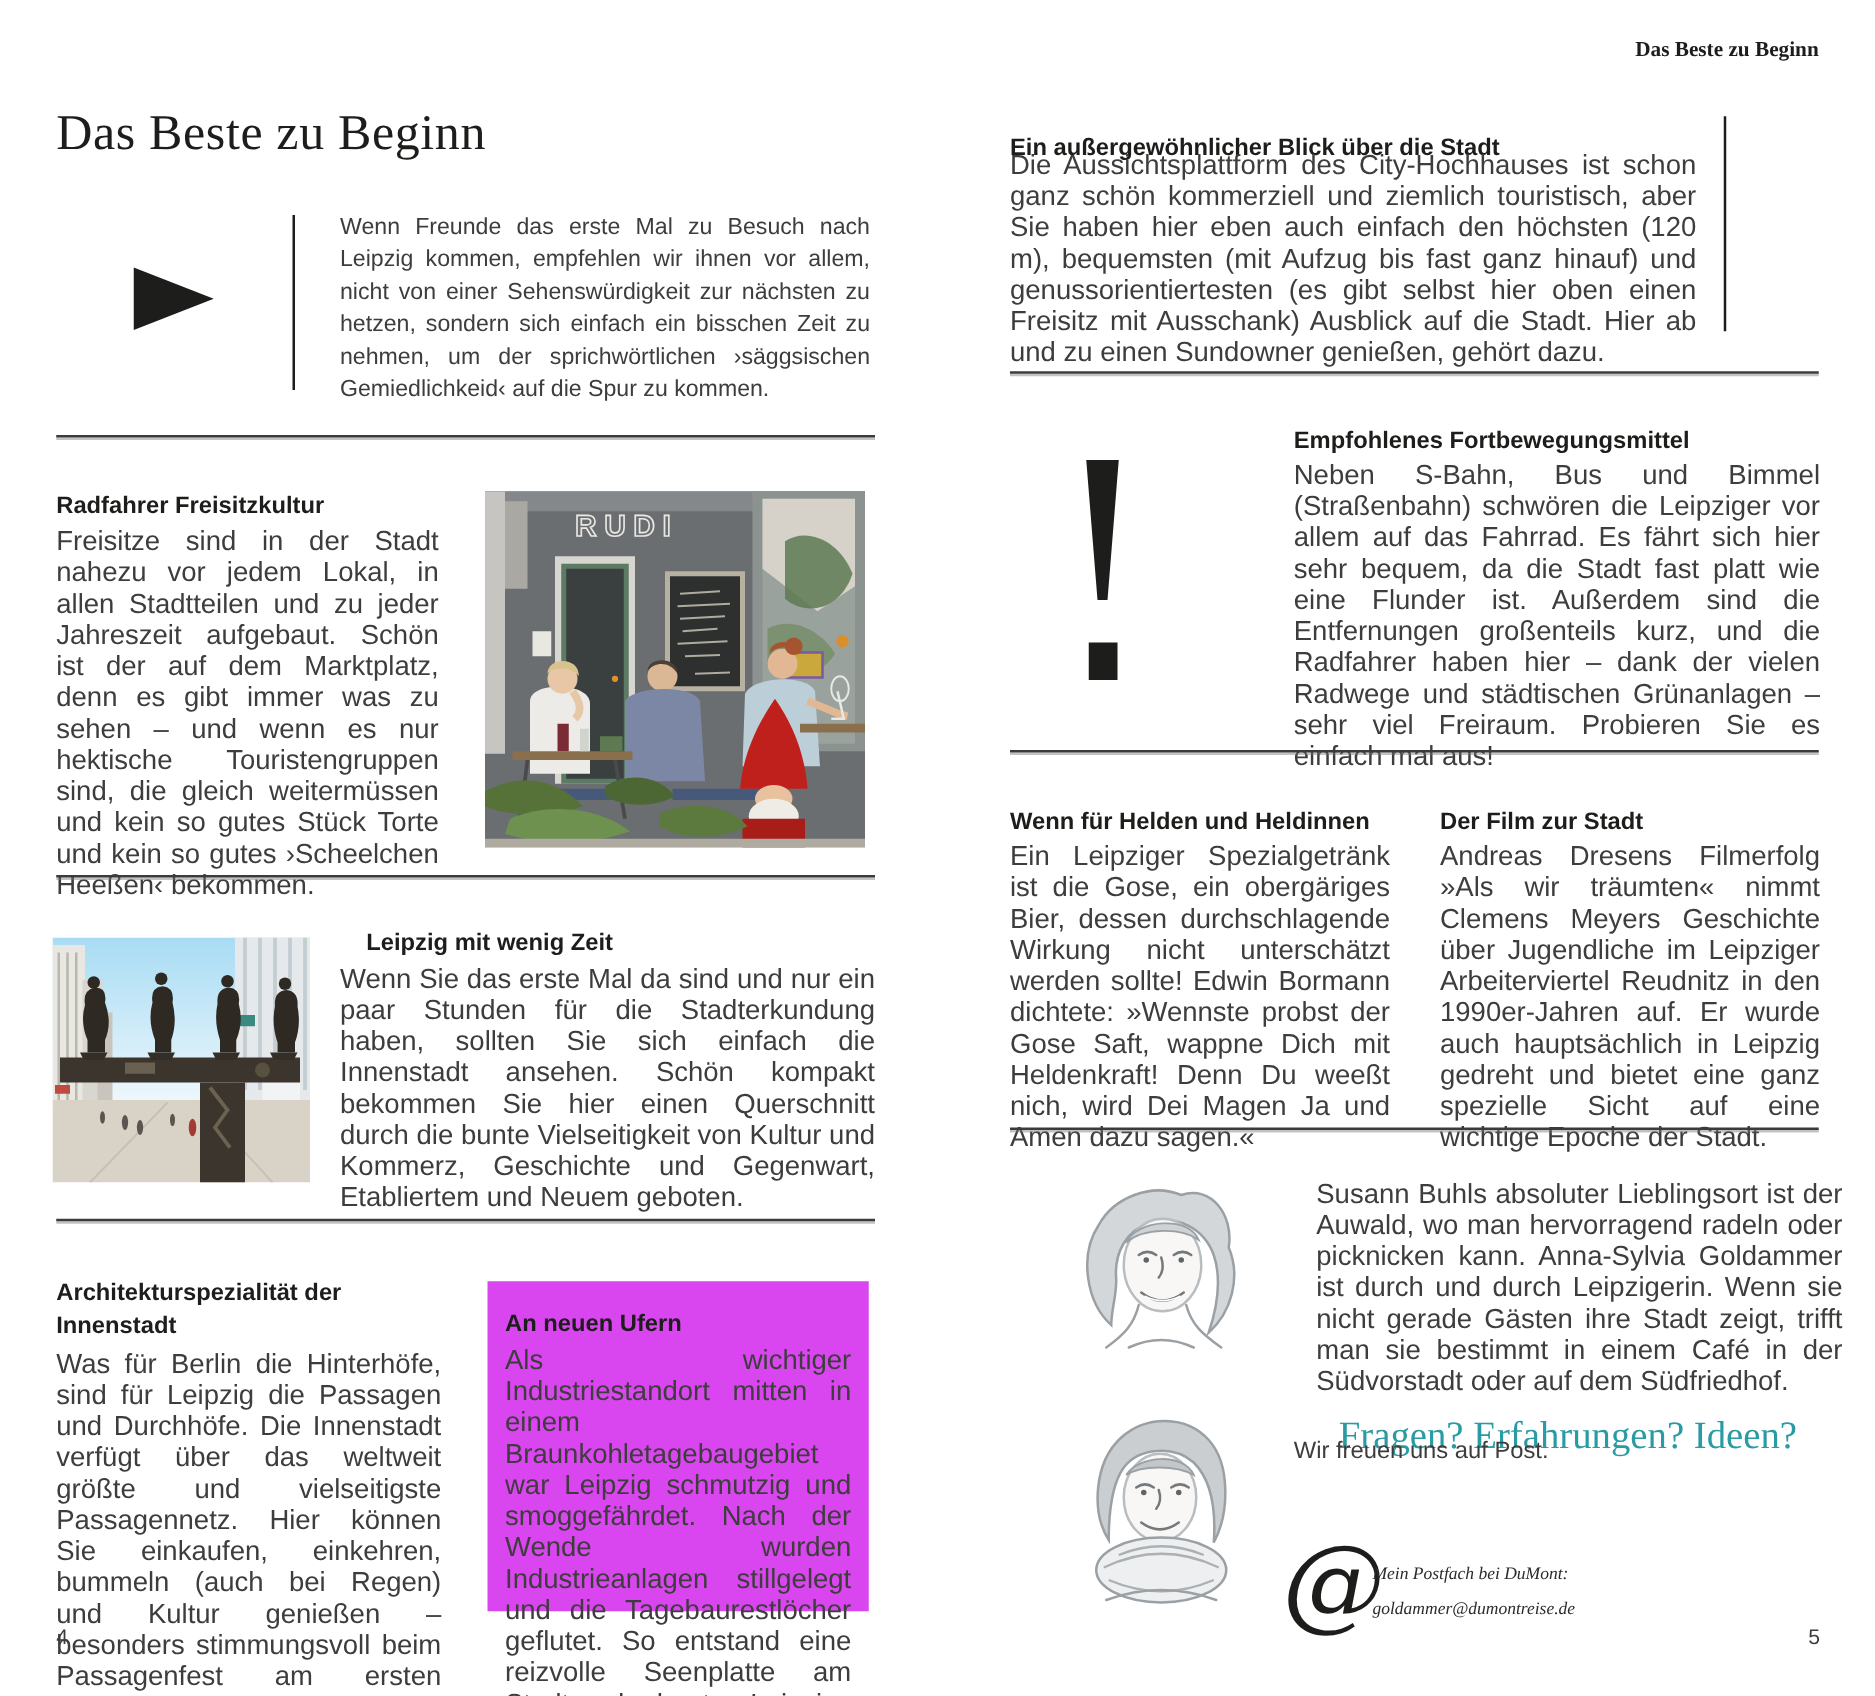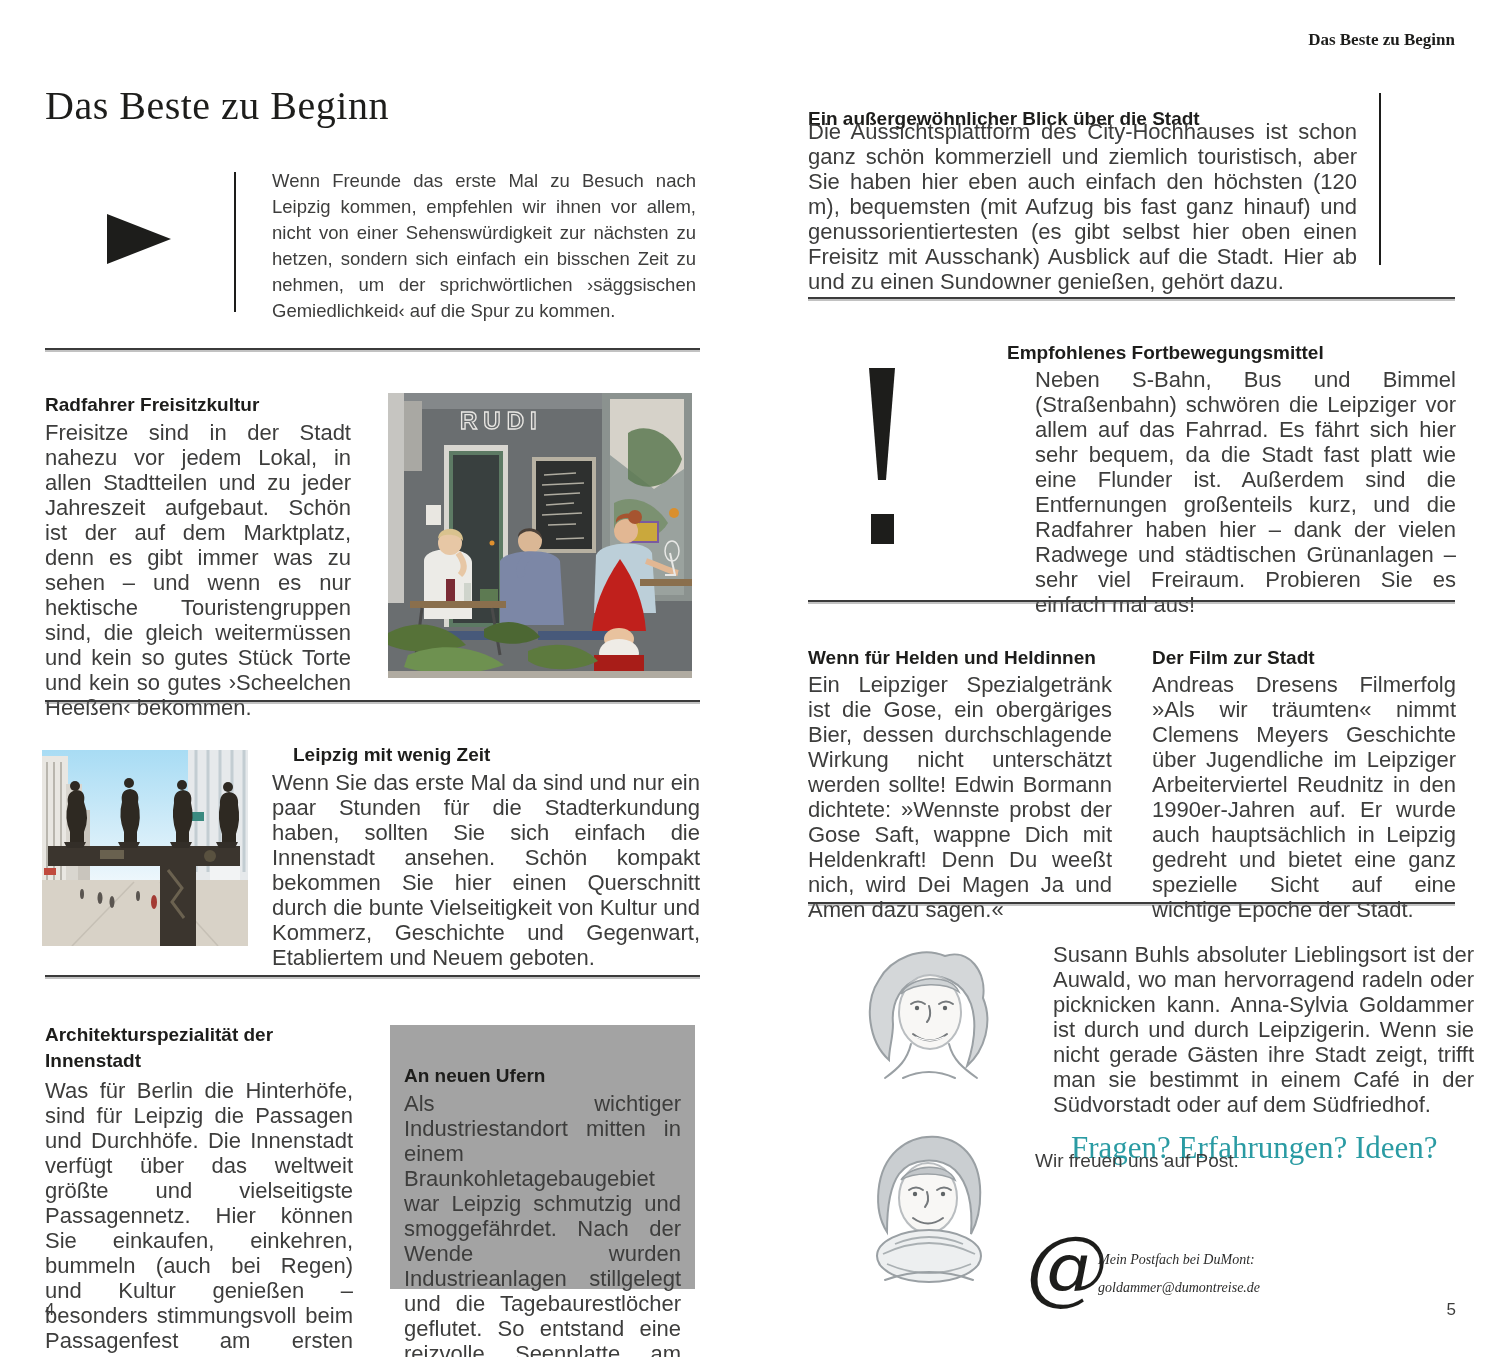--- a/index.html
+++ b/index.html
@@ -14,21 +14,21 @@
   .running-title { font-size:17px; font-weight:bold; color:#1d1d1b; }
   .sec-heading { font-size:19px; font-weight:bold; color:#1d1d1b; line-height:26px; }
   .body-text { font-size:22px; line-height:25px; text-align:justify; color:#3d3d3c; }
   .intro-text { font-size:18.5px; line-height:26px; text-align:justify; color:#3d3d3c; }
   .rule { position:absolute; height:2px; background:#3b3b3b; box-shadow:0 2px 0 rgba(120,120,120,.45); }
   .vbar { position:absolute; width:2px; background:#1d1d1b; }
   .triangle {
     position:absolute; width:0; height:0;
     border-left:64px solid #1d1d1b; border-top:25px solid transparent; border-bottom:25px solid transparent;
   }
-  .tip-box { position:absolute; background:#a3a3a3; padding:38px 14px 0 14px; }
+  .tip-box { position:absolute; background:#d946ef; padding:22px 14px 0 14px; }
   .tip-box .sec-heading { margin-bottom:2px; }
   .teal-heading { font-size:31px; color:#2a9ba3; font-weight:normal;margin-left:36px; }
   .mail-italic { font-family:"Liberation Serif", serif; font-style:italic; font-size:14px; line-height:27px; color:#2b2b2a; }
   .at-glyph { font-family:"DejaVu Serif", serif; font-style:italic; font-size:82px; color:#1d1d1b; line-height:1; }
   .page-num { font-size:17px; color:#3d3d3c; }
   svg { display:block; }
 </style>
 </head>
 <body>
 
@@ -213,21 +213,21 @@
 <div class="abs body-text" style="left:808px; top:119px; width:549px;">Die Aussichtsplattform des City-Hochhauses ist schon ganz schön kommerziell und ziemlich touristisch, aber Sie haben hier eben auch einfach den höchsten (120 m), bequemsten (mit Aufzug bis fast ganz hinauf) und genussorientiertesten (es gibt selbst hier oben einen Freisitz mit Ausschank) Ausblick auf die Stadt. Hier ab und zu einen Sundowner genießen, gehört dazu.</div>
 <div class="vbar" style="left:1379px; top:93px; height:172px;"></div>
 
 <div class="rule" style="left:808px; top:297px; width:647px;"></div>
 
 <svg class="abs" style="left:866px; top:368px;" width="32" height="180" viewBox="0 0 32 180">
   <polygon points="3,0 29,0 20,112 12,112" fill="#1d1d1b"></polygon>
   <rect x="5" y="146" width="23" height="30" fill="#1d1d1b"></rect>
 </svg>
 
-<div class="abs sec-heading" style="left:1007px; top:340px;">Empfohlenes Fortbewegungsmittel</div>
+<div class="abs sec-heading" style="left:1035px; top:340px;">Empfohlenes Fortbewegungsmittel</div>
 <div class="abs body-text" style="left:1035px; top:367px; width:421px;">Neben S-Bahn, Bus und Bimmel (Straßenbahn) schwören die Leipziger vor allem auf das Fahrrad. Es fährt sich hier sehr bequem, da die Stadt fast platt wie eine Flunder ist. Außerdem sind die Entfernungen großenteils kurz, und die Radfahrer haben hier – dank der vielen Radwege und städtischen Grünanlagen – sehr viel Freiraum. Probieren Sie es einfach mal aus!</div>
 
 <div class="rule" style="left:808px; top:600px; width:647px;"></div>
 
 <div class="abs sec-heading" style="left:808px; top:645px;">Wenn für Helden und Heldinnen</div>
 <div class="abs body-text" style="left:808px; top:672px; width:304px;">Ein Leipziger Spezialgetränk ist die Gose, ein obergäriges Bier, dessen durchschlagende Wirkung nicht unterschätzt werden sollte! Edwin Bormann dichtete: »Wennste probst der Gose Saft, wappne Dich mit Heldenkraft! Denn Du weeßt nich, wird Dei Magen Ja und Amen dazu sagen.«</div>
 
 <div class="abs sec-heading" style="left:1152px; top:645px;">Der Film zur Stadt</div>
 <div class="abs body-text" style="left:1152px; top:672px; width:304px;">Andreas Dresens Filmerfolg »Als wir träumten« nimmt Clemens Meyers Geschichte über Jugendliche im Leipziger Arbeiterviertel Reudnitz in den 1990er-Jahren auf. Er wurde auch hauptsächlich in Leipzig gedreht und bietet eine ganz spezielle Sicht auf eine wichtige Epoche der Stadt.</div>
 

